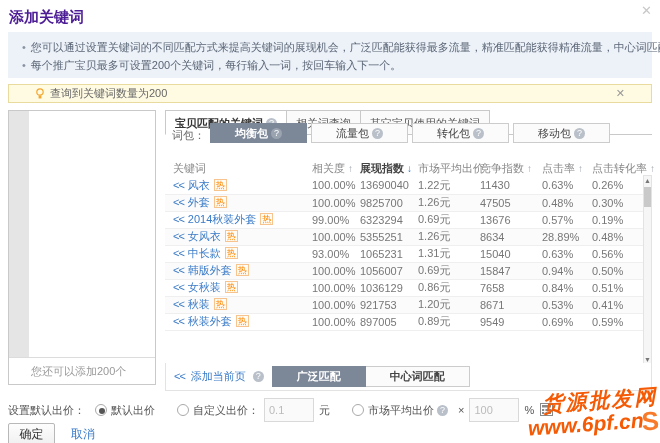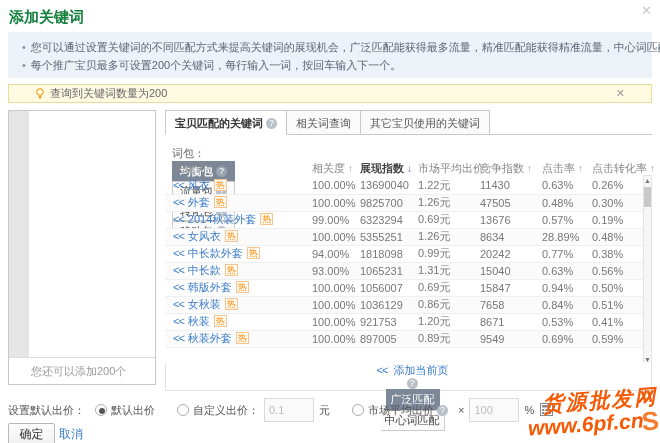--- a/index.html
+++ b/index.html
@@ -1,21 +1,21 @@
 <!DOCTYPE html>
 <html><head>
 <meta charset="utf-8">
 <style>
   * { margin:0; padding:0; box-sizing:border-box; }
   html,body { background:#fff; }
   body { width:660px; height:443px; overflow:hidden; font-family:"Liberation Sans","DejaVu Sans",sans-serif; }
   .dialog { position:relative; width:660px; height:443px; background:#fff; }
 
   
-  .dlg-title { position:absolute; top:8px; left:9px; font-size:15px; font-weight:bold; color:#15803d; }
+  .dlg-title { position:absolute; top:8px; left:9px; font-size:15px; font-weight:bold; color:#4c1d95; }
   .dlg-close { position:absolute; top:3px; right:10px; font-size:13px; color:#c8c8c8; cursor:pointer; letter-spacing:-2px; }
 
   
   .info-box { position:absolute; top:32px; left:8px; width:644px; height:46px; background:#edf2f9; padding:6px 10px 0 14px; }
   .info-box .line { font-size:11px; color:#5a6575; line-height:18px; white-space:nowrap; }
   .info-box .bullet { color:#8a93a3; margin-right:5px; }
 
   
   .alert-bar { position:absolute; top:84px; left:8px; width:644px; height:19px; background:#fffbe3; border:1px solid #e9db9d; display:flex; align-items:center; padding:0 26px; }
   .alert-bar .txt { font-size:11px; color:#666; margin-left:5px; }
@@ -28,23 +28,23 @@
   .left-footer { position:absolute; bottom:0; left:0; width:100%; height:27px; border-top:1px solid #dcdcdc; line-height:26px; padding-left:22px; font-size:11px; color:#999; }
 
   
   .right-panel { position:absolute; top:110px; left:165px; width:487px; height:281px; }
   .tabs { position:absolute; top:0; left:0; right:0; height:25px; border-bottom:1px solid #c9c9c9; display:flex; }
   .tab { height:25px; line-height:24px; padding:0 9px; font-size:11px; color:#555; background:#fafafa; border:1px solid #c9c9c9; border-left:none; cursor:pointer; white-space:nowrap; }
   .tab:first-child { border-left:1px solid #c9c9c9; }
   .tab.active { background:#fff; border-bottom:1px solid #fff; font-weight:bold; color:#333; }
   .help { display:inline-block; width:11px; height:11px; border-radius:50%; background:#b9c0c9; color:#fff; font-size:9px; line-height:11px; text-align:center; font-weight:normal; margin-left:3px; vertical-align:1px; }
 
-  .pkg-row { position:absolute; top:36px; left:0; right:0; height:26px; display:flex; align-items:flex-start; padding-left:7px;flex-direction:column; }
+  .pkg-row { position:absolute; top:7px; left:0; right:0; height:26px; display:flex; align-items:flex-end; padding-left:7px; }
   .pkg-label { font-size:11px; color:#666; margin-right:5px; }
-  .pkg-btn { height:20px; line-height:18px; padding:0 7px; font-size:11px; color:#444; background:#fbfbfb; border:1px solid #ccc; margin-right:4px; cursor:pointer; white-space:nowrap; }
+  .pkg-btn { height:20px; line-height:18px; padding:0 24px; font-size:11px; color:#444; background:#fbfbfb; border:1px solid #ccc; margin-right:4px; cursor:pointer; white-space:nowrap; }
   .pkg-btn.active { background:#7c8798; border-color:#7c8798; color:#fff; font-weight:bold; }
   .pkg-btn.active .help { background:#9aa3b0; }
 
   .kw-table { position:absolute; top:51px; left:0; width:479px; border-collapse:collapse; table-layout:fixed; }
   .kw-table col.c-kw {width:145px;} .kw-table col.c-rel {width:48px;} .kw-table col.c-imp {width:58px;}
   .kw-table col.c-bid {width:62px;} .kw-table col.c-cmp {width:62px;} .kw-table col.c-ctr {width:50px;} .kw-table col.c-cvr {width:54px;}
   .kw-table th { font-weight:normal; font-size:11px; color:#888; text-align:left; height:14px; padding:0 0 1px 2px; white-space:nowrap; }
   .kw-table th:first-child { padding-left:8px; }
   .kw-table th.active { color:#444; font-weight:bold; }
   .kw-table th .arr { color:#9aa2ad; font-size:10px; }
@@ -56,41 +56,41 @@
   .kw-link { color:#3a7bc8; text-decoration:none; cursor:pointer; }
   .hot { display:inline-block; font-style:normal; font-size:9px; color:#f80; border:1px solid #f7c490; background:#fffcf5; line-height:10px; padding:0 1px; margin-left:4px; vertical-align:1px; }
 
   
   .vscroll { position:absolute; top:65px; right:0; width:9px; height:190px; background:#f6f6f6; border:1px solid #e3e3e3; }
   .vs-up,.vs-down { position:absolute; left:0; width:7px; height:9px; font-size:7px; color:#777; text-align:center; line-height:9px; }
   .vs-up { top:0; } .vs-down { bottom:0; }
   .vs-thumb { position:absolute; top:11px; left:0; width:7px; height:20px; background:#c9c9c9; }
 
   
-  .tbl-footer { position:absolute; bottom:0; left:0; right:0; height:28px; display:flex; align-items:center; border:1px solid #e3e3e3; border-top:none; padding-left:8px; background:#fff;flex-direction:column; }
+  .tbl-footer { position:absolute; bottom:0; left:0; right:0; height:28px; display:flex; align-items:center; border:1px solid #e3e3e3; border-top:none; padding-left:8px; background:#fff; }
   .addpage-link { font-size:11px; color:#3a7bc8; text-decoration:none; cursor:pointer; }
   .addpage-link .add-prefix { margin-right:6px; }
   .tbl-footer .help { margin:0 8px 0 7px; }
-  .match-btn { height:21px; line-height:19px; padding:0 4px; font-size:11px; font-weight:normal; color:#444; background:#fbfbfb; border:1px solid #ccc; border-left:none; cursor:pointer; white-space:nowrap; }
+  .match-btn { height:21px; line-height:19px; padding:0 24px; font-size:11px; font-weight:bold; color:#444; background:#fbfbfb; border:1px solid #ccc; border-left:none; cursor:pointer; white-space:nowrap; }
   .match-btn.first { border-left:1px solid #ccc; }
   .match-btn.active { background:#7c8798; border-color:#7c8798; color:#fff; }
 
   
   .bid-row { position:absolute; top:398px; left:8px; width:644px; height:24px; display:flex; align-items:center; font-size:11px; color:#555; }
   .radio { display:inline-block; width:12px; height:12px; border:1px solid #aaa; border-radius:50%; background:#fff; margin-right:4px; vertical-align:-2px; position:relative; cursor:pointer; }
   .radio.checked::after { content:""; position:absolute; top:3px; left:3px; width:6px; height:6px; border-radius:50%; background:#555; }
   .bid-row .gap-lg { margin-left:22px; }
   .bid-row .gap-md { margin-left:10px; }
   .bid-input { width:50px; height:24px; border:1px solid #d9d9d9; background:#fafafa; color:#bbb; font-size:11px; padding:0 4px; margin:0 5px; }
   .calc-icon { margin-left:6px; display:inline-block; }
 
   
   .actions { position:absolute; top:423px; left:8px; display:flex; align-items:center; }
   .btn-confirm { width:47px; height:23px; font-size:12px; color:#333; background:linear-gradient(#fdfdfd,#f0f0f0); border:1px solid #b8b8b8; border-radius:2px; cursor:pointer; }
-  .link-cancel { margin-left:4px; font-size:12px; color:#3a7bc8; text-decoration:none; cursor:pointer; }
+  .link-cancel { margin-left:16px; font-size:12px; color:#3a7bc8; text-decoration:none; cursor:pointer; }
 
   
   .watermark { position:absolute; right:2px; bottom:6px; text-align:right; color:#f55a05; font-weight:bold; font-style:italic; transform:rotate(-4deg); line-height:23px; pointer-events:none; }
   .wm-l1 { font-size:21px; letter-spacing:2px; }
   .wm-l2 { font-size:21px; }
   .wm-s { color:#f77b2a; font-size:26px; font-style:normal; vertical-align:-3px; margin-left:-2px; }
 </style>
 </head>
 <body>
 
@@ -189,29 +189,20 @@
             <td>0.19%</td>
           </tr>
           <tr>
             <td><span class="add-prefix">&lt;&lt;</span><a class="kw-link">女风衣</a><i class="hot">热</i></td>
             <td>100.00%</td>
             <td>5355251</td>
             <td>1.26元</td>
             <td>8634</td>
             <td>28.89%</td>
             <td>0.48%</td>
-          </tr>
-          <tr>
-            <td><span class="add-prefix">&lt;&lt;</span><a class="kw-link">中长款外套</a><i class="hot">热</i></td>
-            <td>94.00%</td>
-            <td>1818098</td>
-            <td>0.99元</td>
-            <td>20242</td>
-            <td>0.77%</td>
-            <td>0.38%</td>
           </tr>
           <tr>
             <td><span class="add-prefix">&lt;&lt;</span><a class="kw-link">中长款</a><i class="hot">热</i></td>
             <td>93.00%</td>
             <td>1065231</td>
             <td>1.31元</td>
             <td>15040</td>
             <td>0.63%</td>
             <td>0.56%</td>
           </tr>

